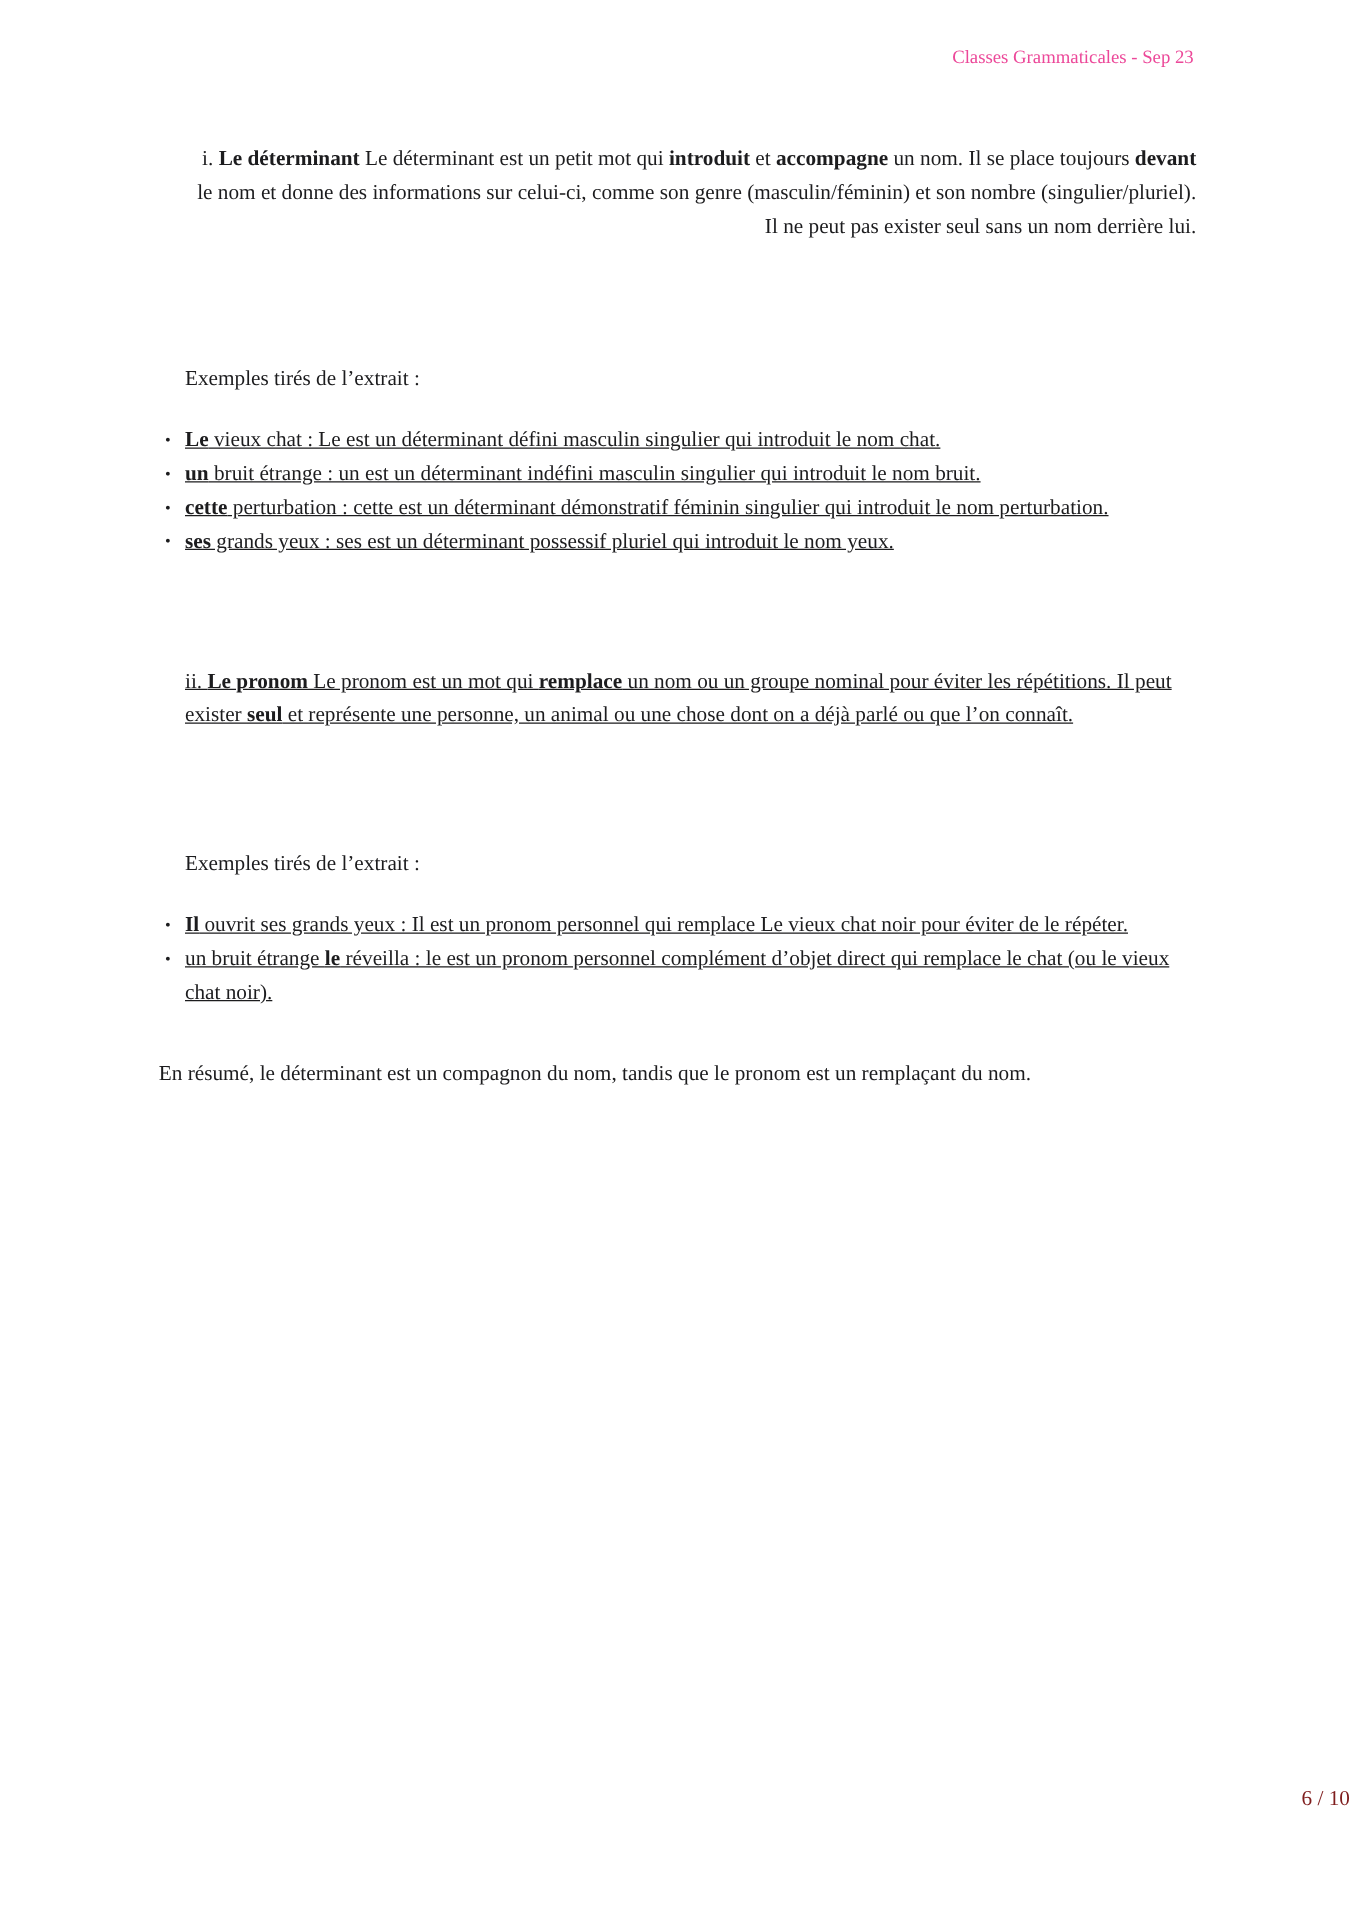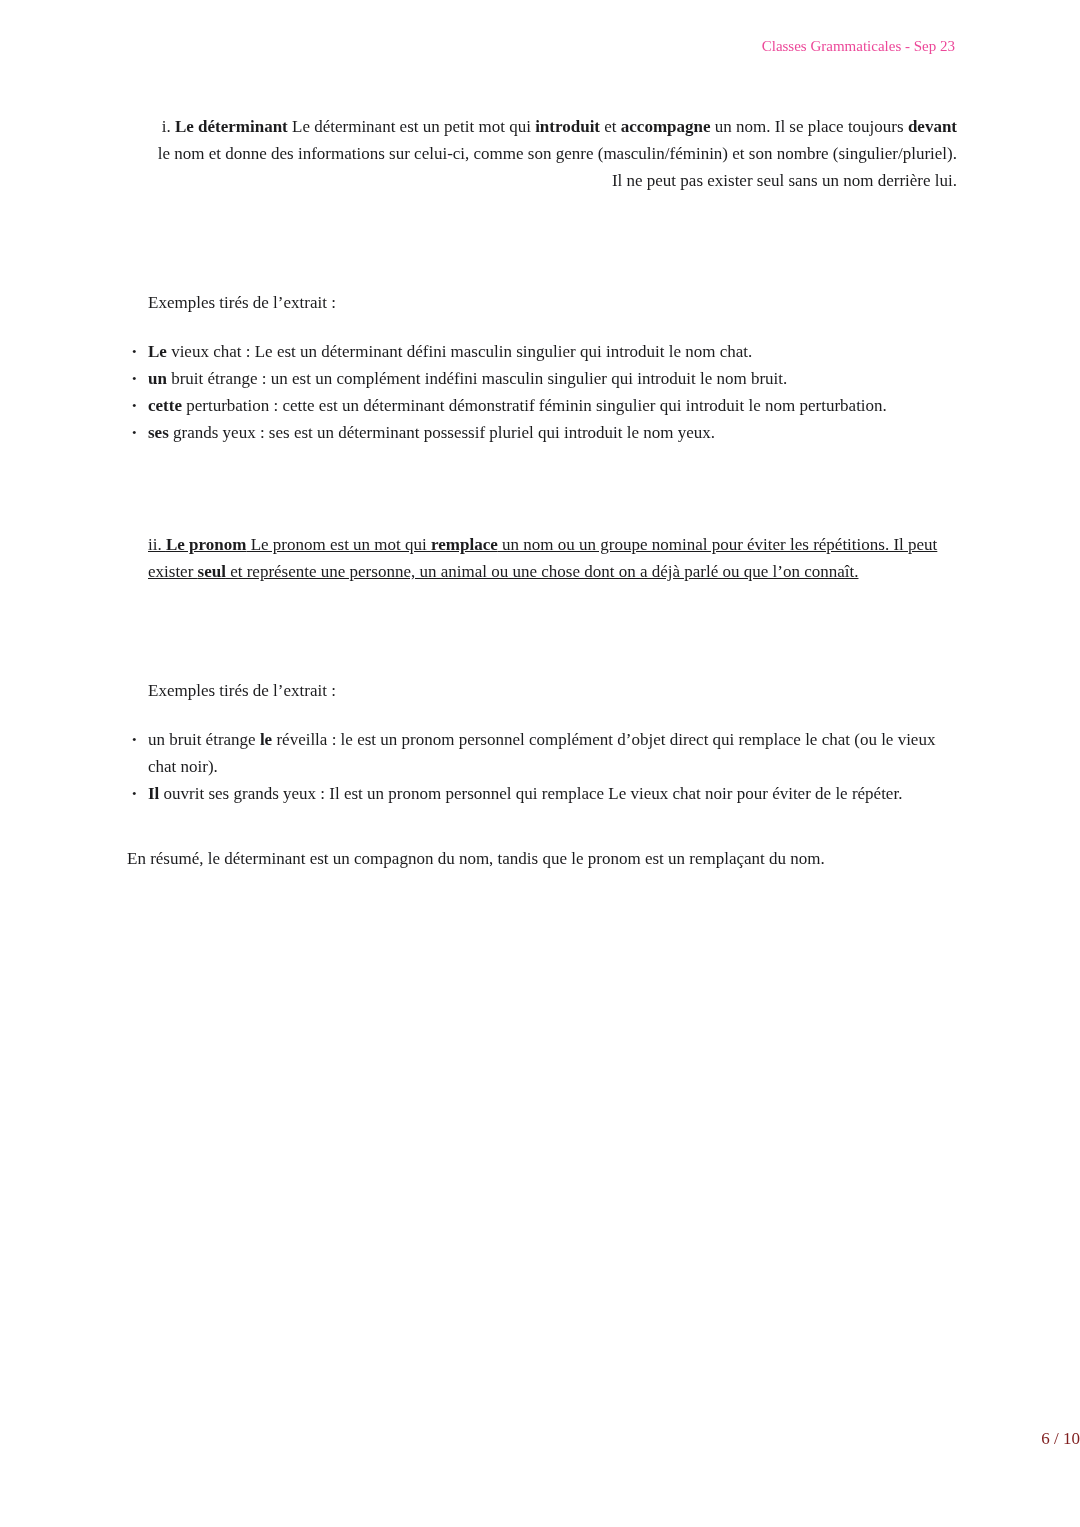--- a/index.html
+++ b/index.html
@@ -44,20 +44,21 @@
     margin-top: 0;
     text-align: right;
   }
   .examples-label-1 {
     margin-top: 95px;
   }
   ul.bullets {
     list-style: none;
     margin: 22px 0 0 0;
     padding: 0;
+    text-decoration: underline;
   }
   ul.bullets li {
     position: relative;
     padding-left: 21px;
   }
   ul.bullets li::before {
     content: "\2022";
     position: absolute;
     left: 5px;
     top: 0;
@@ -92,32 +93,32 @@
   <div class="header">Classes Grammaticales - Sep 23</div>
 
   <div class="content">
 
     <p class="indent para-intro-1"><span>i. </span><b>Le déterminant</b><span> Le déterminant est un petit mot qui </span><b>introduit</b><span> et </span><b>accompagne</b><span> un nom. Il se place toujours </span><b>devant</b><span> le nom et donne des informations sur celui-ci, comme son genre (masculin/féminin) et son nombre (singulier/pluriel). Il ne peut pas exister seul sans un nom derrière lui.</span></p>
 
     <p class="indent examples-label-1">Exemples tirés de l’extrait :</p>
 
     <ul class="bullets">
         <li><b>Le</b><span> vieux chat : Le est un déterminant défini masculin singulier qui introduit le nom chat.</span></li>
-        <li><b>un</b><span> bruit étrange : un est un complément indéfini masculin singulier qui introduit le nom bruit.</span></li>
+        <li><b>un</b><span> bruit étrange : un est un déterminant indéfini masculin singulier qui introduit le nom bruit.</span></li>
         <li><b>cette</b><span> perturbation : cette est un déterminant démonstratif féminin singulier qui introduit le nom perturbation.</span></li>
         <li><b>ses</b><span> grands yeux : ses est un déterminant possessif pluriel qui introduit le nom yeux.</span></li>
       </ul>
 
     <p class="indent para-intro-2"><span>ii. </span><b>Le pronom</b><span> Le pronom est un mot qui </span><b>remplace</b><span> un nom ou un groupe nominal pour éviter les répétitions. Il peut exister </span><b>seul</b><span> et représente une personne, un animal ou une chose dont on a déjà parlé ou que l’on connaît.</span></p>
 
     <p class="indent examples-label-2">Exemples tirés de l’extrait :</p>
 
     <ul class="bullets">
+        <li><b>Il</b><span> ouvrit ses grands yeux : Il est un pronom personnel qui remplace Le vieux chat noir pour éviter de le répéter.</span></li>
         <li><span>un bruit étrange </span><b>le</b><span> réveilla : le est un pronom personnel complément d’objet direct qui remplace le chat (ou le vieux chat noir).</span></li>
-        <li><b>Il</b><span> ouvrit ses grands yeux : Il est un pronom personnel qui remplace Le vieux chat noir pour éviter de le répéter.</span></li>
       </ul>
 
     <p class="summary">En résumé, le déterminant est un compagnon du nom, tandis que le pronom est un remplaçant du nom.</p>
 
   </div>
 
   <div class="footer">6 / 10</div>
 
 </div>
 

